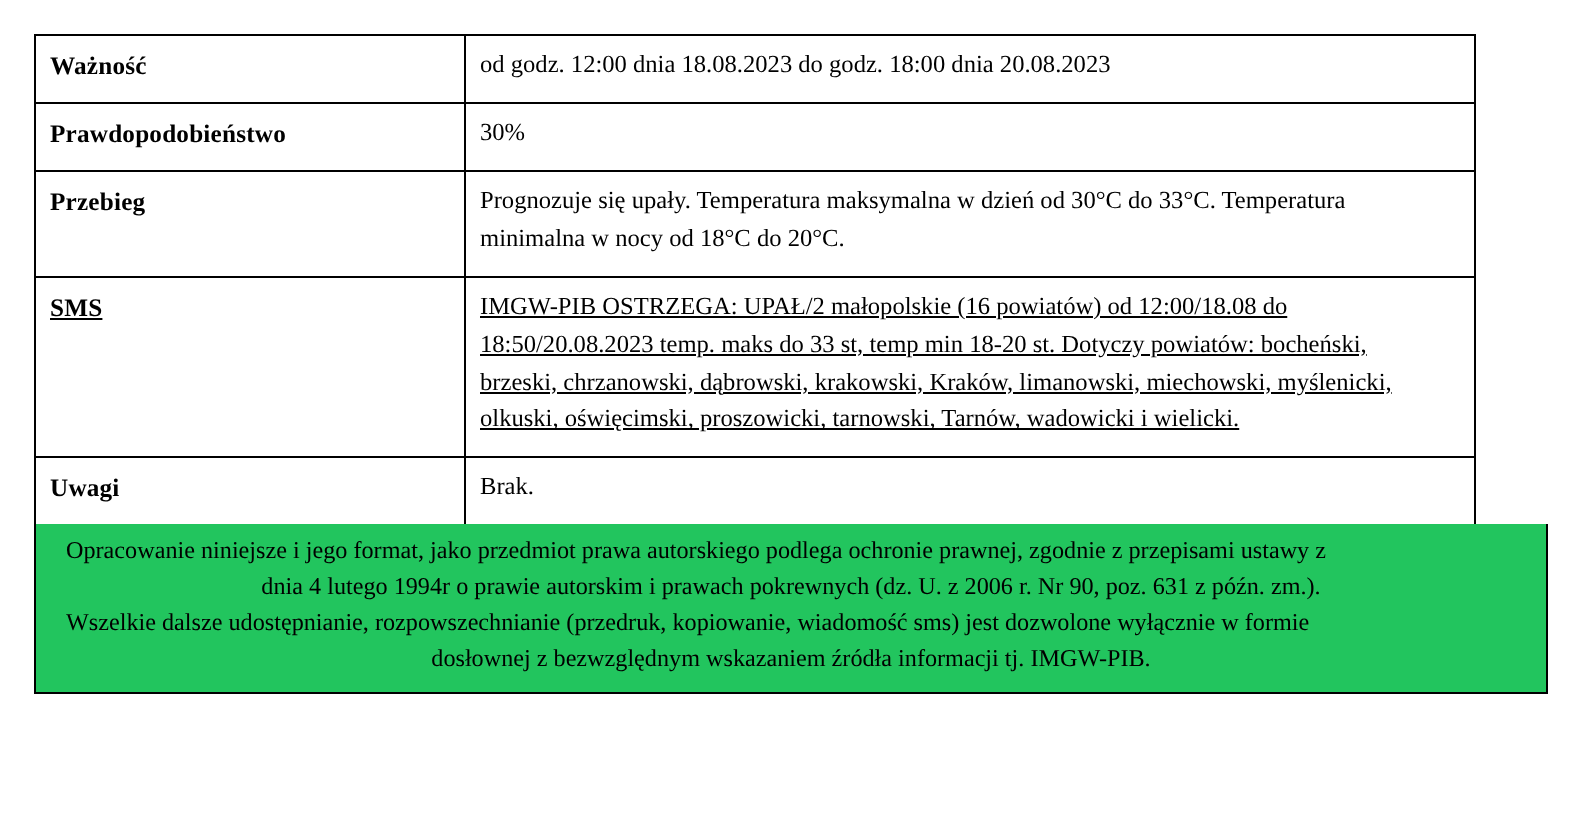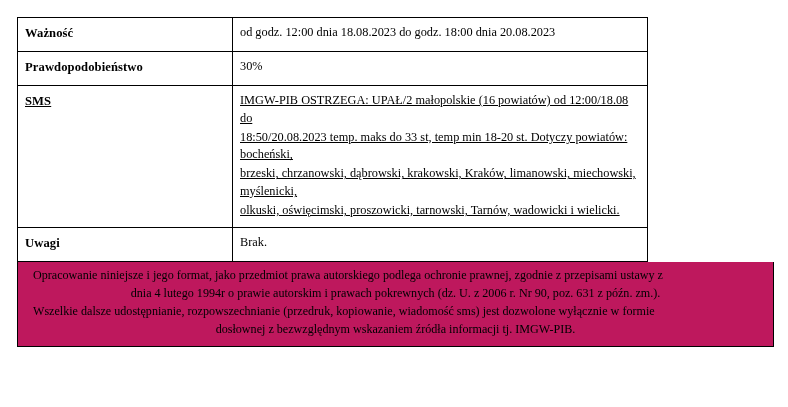--- a/index.html
+++ b/index.html
@@ -20,21 +20,21 @@
     width: 788px;
     height: 407px;
     box-sizing: border-box;
   }
 
   
   .warn-table {
     position: absolute;
     left: 17px;
     top: 17px;
-    width: 631px;
+    width: 721px;
     border-collapse: collapse;
     table-layout: fixed;
   }
   .warn-table td {
     border: 1px solid #000000;
     vertical-align: top;
     padding: 6px 7px 7px 7px;
     font-size: 12.3px;
     line-height: 1.45;
   }
@@ -62,21 +62,21 @@
     margin-top: 1px;
   }
 
   
   .footnote {
     position: absolute;
     left: 17px;
     top: 262px;
     width: 757px;
     box-sizing: border-box;
-    background: #be185d;
+    background: #22c55e;
     border: 1px solid #000000;
     border-top: none;
     padding: 5px 4px 7px 4px;
     font-size: 12.1px;
     line-height: 1.48;
   }
   .footnote p {
     margin: 0;
     text-indent: 11px;
   }
@@ -99,20 +99,27 @@
         </td>
       </tr>
 
       <tr class="row-prawdo">
         <td class="label">Prawdopodobieństwo</td>
         <td class="value">
           <p>30%</p>
         </td>
       </tr>
 
+      <tr class="row-przebieg">
+        <td class="label">Przebieg</td>
+        <td class="value">
+          <p>Prognozuje się upały. Temperatura maksymalna w dzień od 30°C do 33°C.  Temperatura</p>
+          <p>minimalna w nocy od 18°C do 20°C.</p>
+        </td>
+      </tr>
 
       <tr class="row-sms">
         <td class="label">SMS</td>
         <td class="value">
           <p>IMGW-PIB OSTRZEGA: UPAŁ/2 małopolskie (16 powiatów) od 12:00/18.08 do</p>
           <p>18:50/20.08.2023 temp. maks do 33 st, temp min 18-20 st. Dotyczy powiatów: bocheński,</p>
           <p>brzeski, chrzanowski, dąbrowski, krakowski, Kraków, limanowski, miechowski, myślenicki,</p>
           <p>olkuski, oświęcimski,  proszowicki, tarnowski, Tarnów, wadowicki i wielicki.</p>
         </td>
       </tr>

